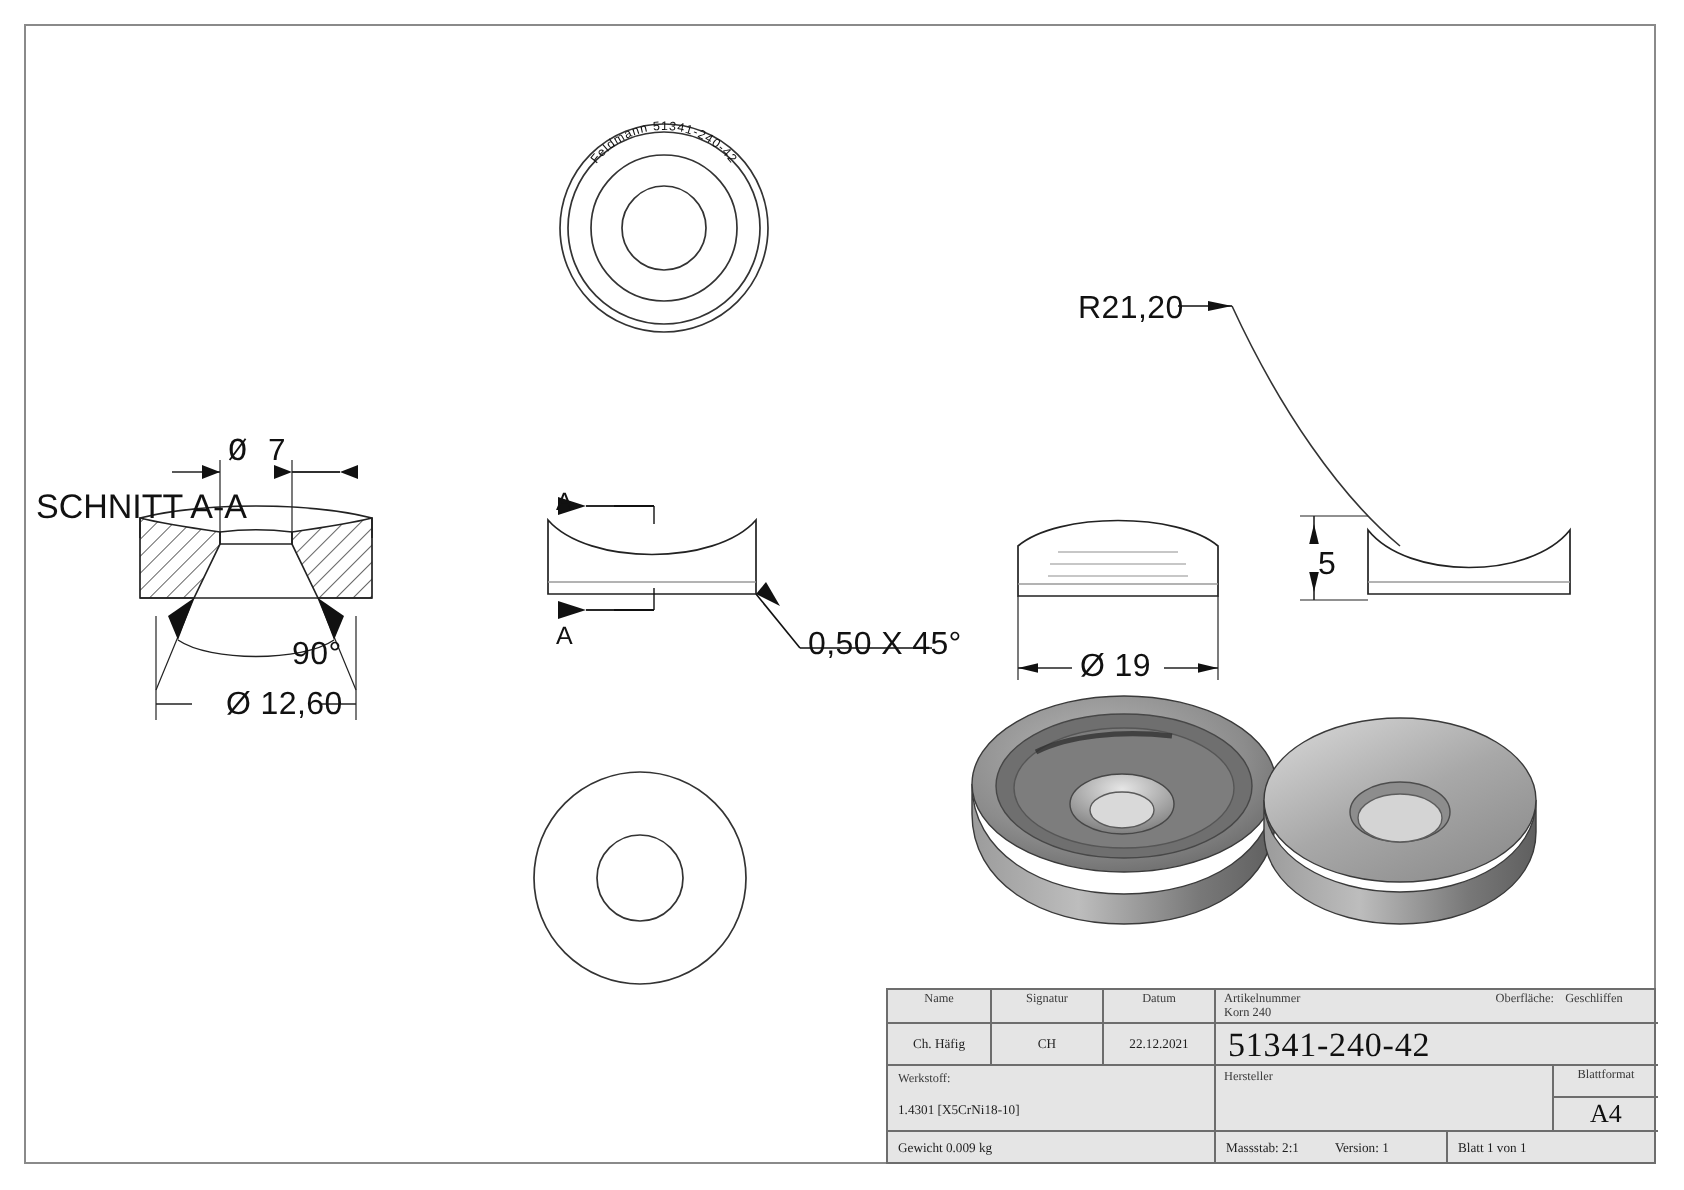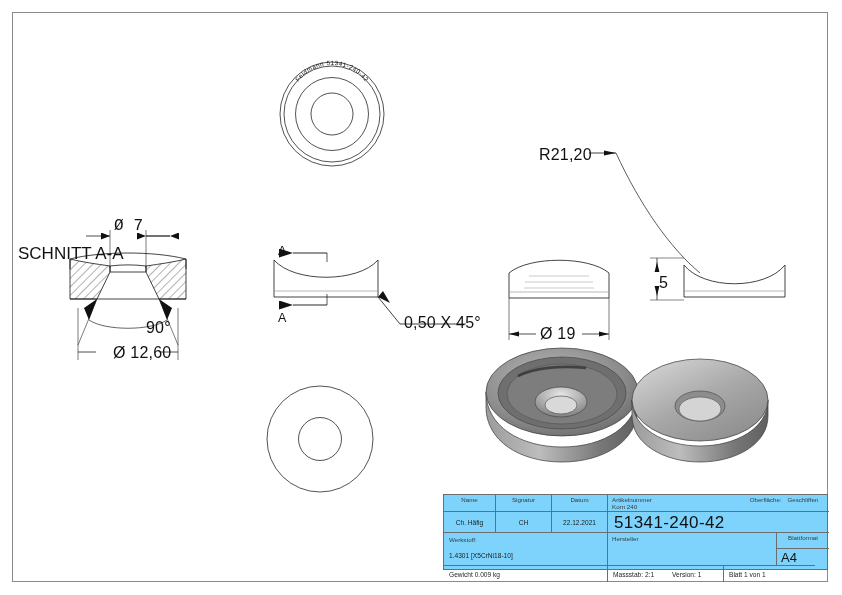--- a/index.html
+++ b/index.html
@@ -56,25 +56,26 @@
     font-size: 12.5px;
     color: #111;
   }
 
   
   #titleblock {
     position: absolute;
     left: 443px;
     top: 494px;
     width: 385px;
-    height: 76px;
+    height: 88px;
     border: 1px solid #6d6d6d;
     box-sizing: border-box;
-    background: #7dd3fc;
+    background: #e5e5e5;
     font-size: 6.4px;
+    font-family: Liberation Serif, serif;
   }
   .tb-cell {
     position: absolute;
     box-sizing: border-box;
     border-right: 1px solid #6d6d6d;
     border-bottom: 1px solid #6d6d6d;
     padding: 1px 4px;
     overflow: hidden;
     color: #2a2a2a;
   }
@@ -359,21 +360,21 @@
     </div>
 
     <div class="tb-cell" style="left:164px; top:38px; width:169px; height:33px; padding:2px 4px;">
       <div class="tb-lbl">Hersteller</div>
 
     </div>
 
     <div class="tb-cell nb-r tb-c" style="left:333px; top:38px; width:52px; height:16px;">
       <span class="tb-lbl">Blattformat</span>
     </div>
-    <div class="tb-cell nb-r" style="left:319px; top:54px; width:52px; height:17px;">
+    <div class="tb-cell nb-r" style="left:333px; top:54px; width:52px; height:17px;">
       <div class="tb-flexmid-c">
           <span class="tb-a4">A4</span>
         </div>
     </div>
 
     <div class="tb-cell nb-b" style="left:0; top:71px; width:164px; height:16px; padding-left:5px;">
       <div class="tb-flexmid">
           <span class="tb-val">Gewicht 0.009 kg</span>
         </div>
     </div>

